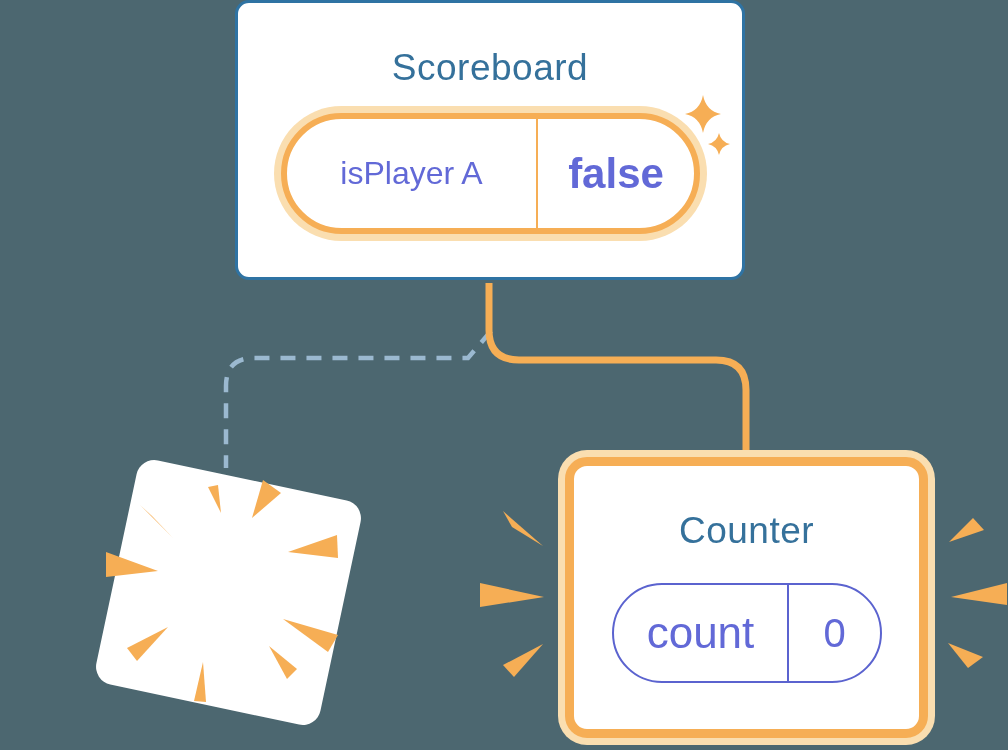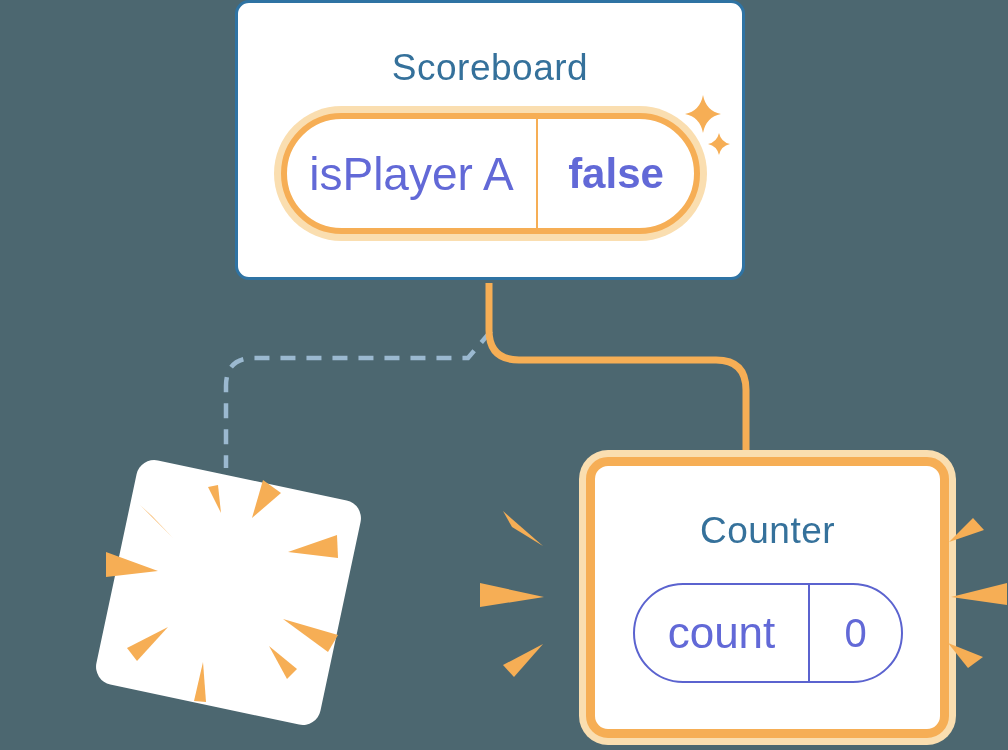--- a/index.html
+++ b/index.html
@@ -18,28 +18,28 @@
   body{font-family:"Liberation Sans","DejaVu Sans",sans-serif;background:var(--background);}
   #stage{position:relative;width:1008px;height:750px;background:var(--background);}
   .layer{position:absolute;left:0;top:0;width:1008px;height:750px;pointer-events:none;}
 
   .solid-path{fill:none;stroke:var(--orange);stroke-width:7;}
   .dash-path{fill:none;stroke:var(--dash-line);stroke-width:4.5;stroke-dasharray:15 11;}
   .wedge{fill:var(--orange);}
 
   .card{position:absolute;background:var(--card-fill);}
   .scoreboard{left:235px;top:0;width:510px;height:280px;border:3px solid var(--blue-border);border-radius:14px;}
-  .counter{left:565px;top:457px;width:363px;height:281px;border:9px solid var(--orange);border-radius:22px;box-shadow:0 0 0 7px var(--orange-halo);margin-left:21px;}
+  .counter{left:565px;top:457px;width:363px;height:281px;border:9px solid var(--orange);border-radius:22px;box-shadow:0 0 0 7px var(--orange-halo);}
   .card-title{position:absolute;left:0;right:0;top:46px;text-align:center;font-size:37px;line-height:38px;font-weight:400;color:var(--title-text);letter-spacing:.5px;}
 
   .pill{position:absolute;display:flex;align-items:stretch;background:var(--card-fill);border-radius:999px;overflow:hidden;}
   .orange-pill{left:43px;top:110px;width:419px;height:121px;border:6px solid var(--orange);box-shadow:0 0 0 7px var(--orange-halo);}
   .purple-pill{left:38px;top:117px;width:270px;height:100px;border:2px solid var(--purple-border);}
   .cell{display:flex;align-items:center;justify-content:center;color:var(--purple-text);}
-  .orange-pill .label-cell{width:249px;font-size:46px;}
+  .orange-pill .label-cell{width:249px;font-size:32px;}
   .orange-pill .value-cell{flex:1;font-size:42px;font-weight:700;border-left:2px solid var(--orange);}
   .purple-pill .label-cell{width:173px;font-size:44px;}
   .purple-pill .value-cell{flex:1;font-size:40px;border-left:2px solid var(--purple-border);}
 
   .tilted-card{position:absolute;left:114px;top:478px;width:229px;height:229px;background:var(--card-fill);border-radius:18px;transform:rotate(12deg);}
 </style>
 </head>
 <body>
 
 <div id="stage">

